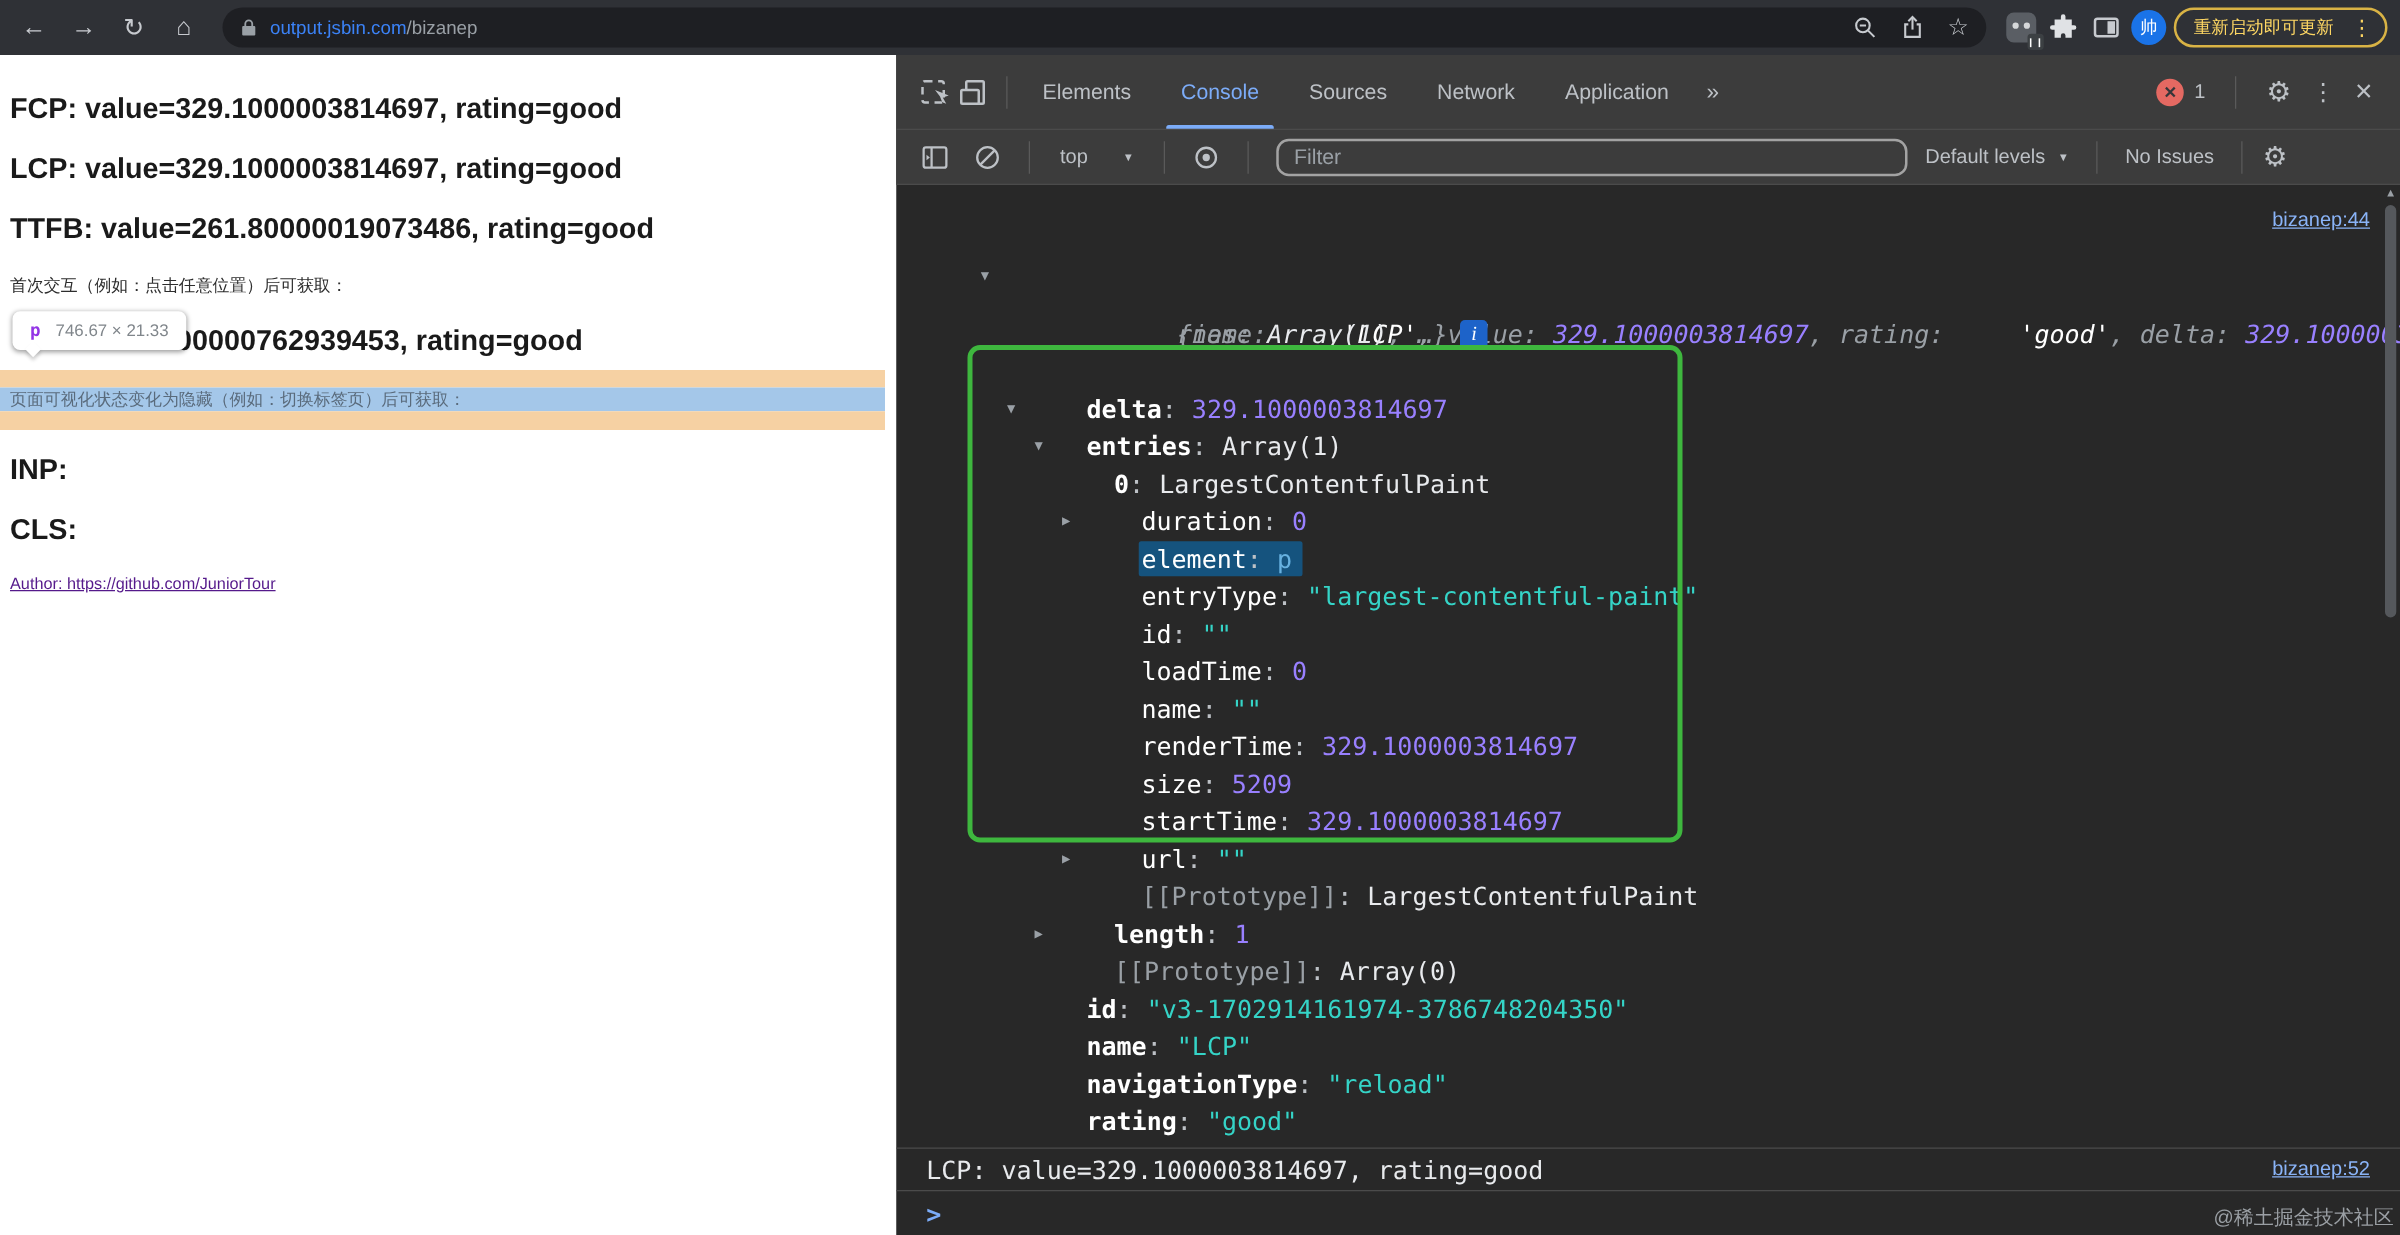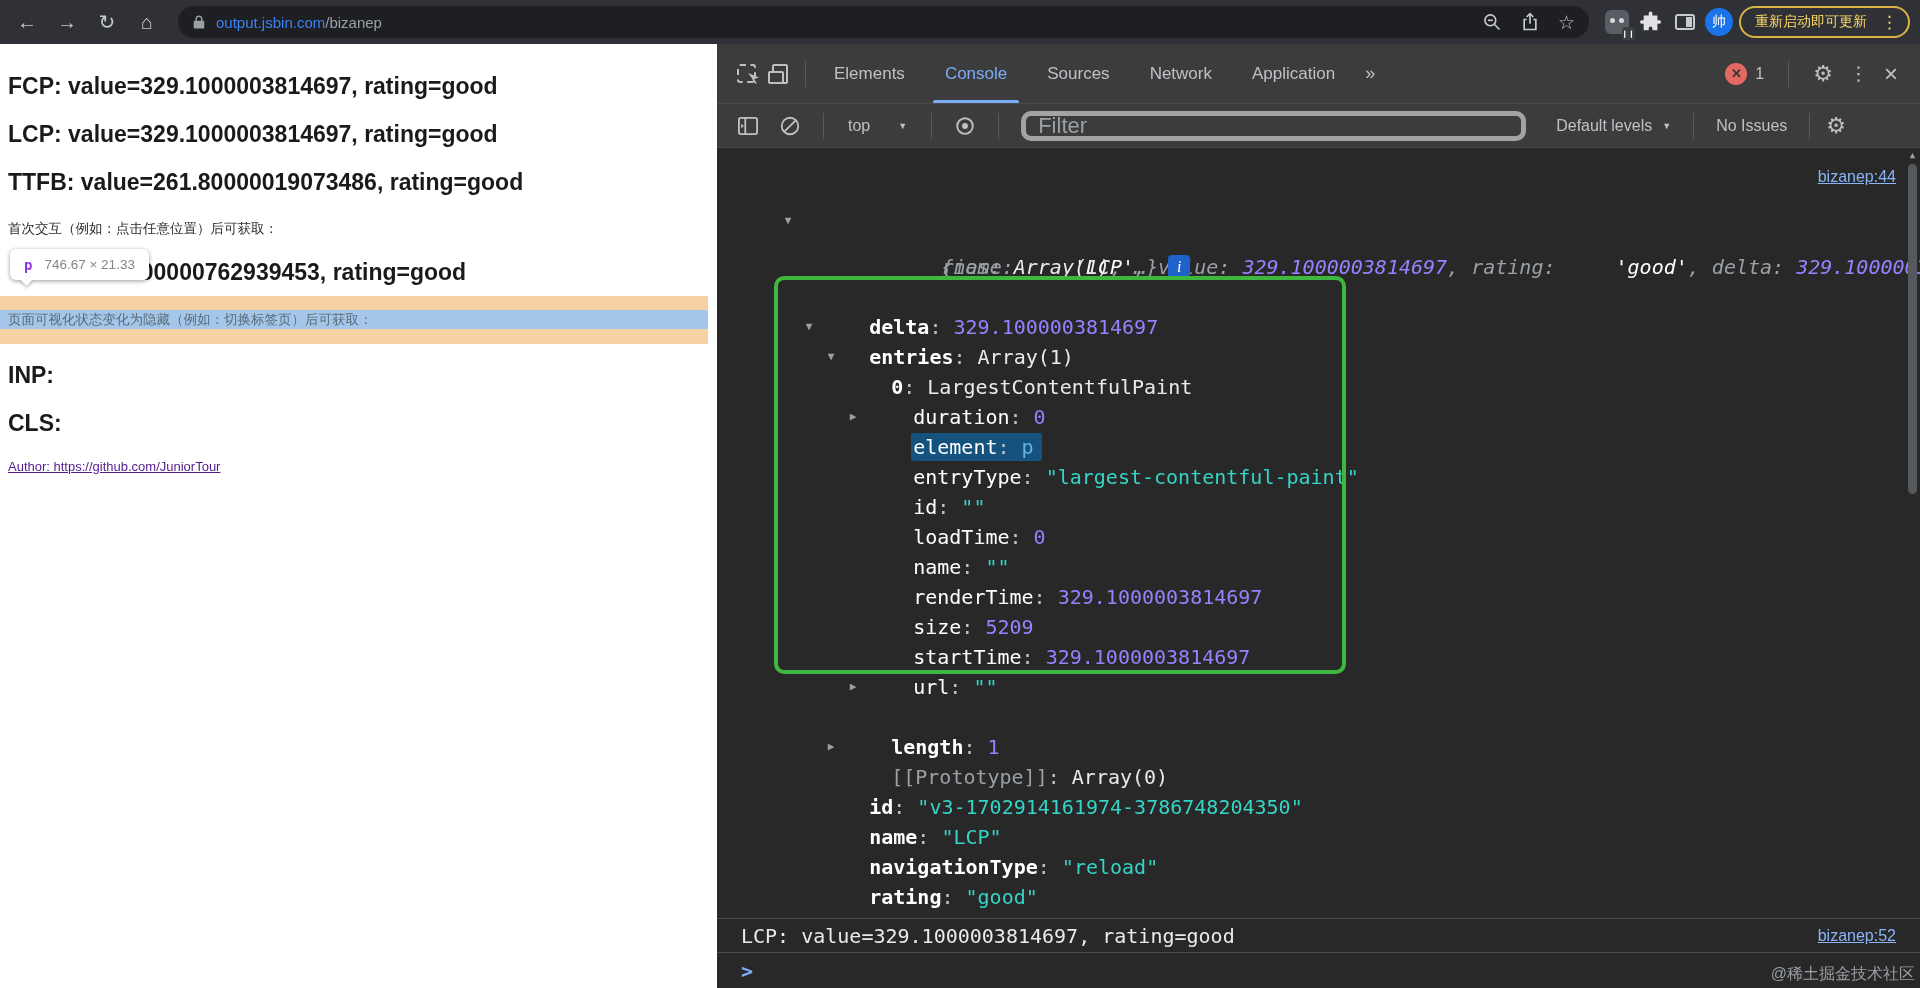--- a/index.html
+++ b/index.html
@@ -87,25 +87,25 @@
   .err-badge { display: flex; align-items: center; gap: 8px; }
   .err-ico { width: 22px; height: 22px; border-radius: 50%; background: #e46962; color: #35363a;
              font-size: 13px; font-weight: bold; display: flex; align-items: center; justify-content: center; }
   .err-count { font-size: 16px; }
   .gear { font-size: 22px; } .kebab { font-size: 19px; } .close-x { font-size: 24px; }
 
   .dt-toolbar { height: 44px; background: #3c3c3c; border-bottom: 1px solid #4b4b4b;
                 display: flex; align-items: center; gap: 8px; padding: 0 14px; }
   .ctx-sel { display: flex; align-items: center; gap: 28px; font-size: 16px; padding: 0 8px; }
   .caret { font-size: 9px; color: #bdc1c6; }
-  .filter-input { width: 505px; height: 30px; background: transparent; border: 5px solid #a3a3a3;
-                  border-radius: 10px; padding: 0 12px; font-size: 22px; color: #14b8a6;
+  .filter-input { width: 505px; height: 30px; background: transparent; border: 2px solid #a3a3a3;
+                  border-radius: 10px; padding: 0 12px; font-size: 17px; color: #14b8a6;
                   font-family: "Liberation Sans", sans-serif; margin-left: 6px; }
   .filter-input::placeholder { color: #9aa0a6; }
-  .levels-sel { display: flex; align-items: center; gap: 10px; font-size: 16px; margin-left: 16px;
+  .levels-sel { display: flex; align-items: center; gap: 10px; font-size: 16px; 
                 padding: 0 6px; white-space: nowrap; }
   .no-issues { font-size: 16px; margin: 0 6px; white-space: nowrap; }
 
   
   .dt-console { height: 770px; position: relative; overflow: hidden;
                 font-family: "DejaVu Sans Mono", monospace; font-size: 20px; color: #e8eaed; }
   .rows { padding-top: 14px; }
   .crow { height: 30px; line-height: 30px; white-space: pre; position: relative; }
   .crow .arrow, .pv-caret { position: absolute; width: 16px; text-align: center; font-size: 11px;
                             color: #9aa0a6; line-height: 30px; }
@@ -358,20 +358,21 @@
             <div class="crow ind3">
     
     <span class="wrap"><span class="k">startTime</span><span class="csep">: </span><span class="v v-num">329.1000003814697</span></span>
   </div>
             <div class="crow ind3">
     
     <span class="wrap"><span class="k">url</span><span class="csep">: </span><span class="v v-str">""</span></span>
   </div>
             <div class="crow ind3">
     <span class="arrow">▶</span>
+    <span class="wrap"><span class="k gray">[[Prototype]]</span><span class="csep">: </span><span class="v v-cls">LargestContentfulPaint</span></span>
   </div>
             <div class="crow ind2">
     
     <span class="wrap"><span class="k bold">length</span><span class="csep">: </span><span class="v v-num">1</span></span>
   </div>
             <div class="crow ind2">
     <span class="arrow">▶</span>
     <span class="wrap"><span class="k gray">[[Prototype]]</span><span class="csep">: </span><span class="v v-cls">Array(0)</span></span>
   </div>
             <div class="crow ind1">

